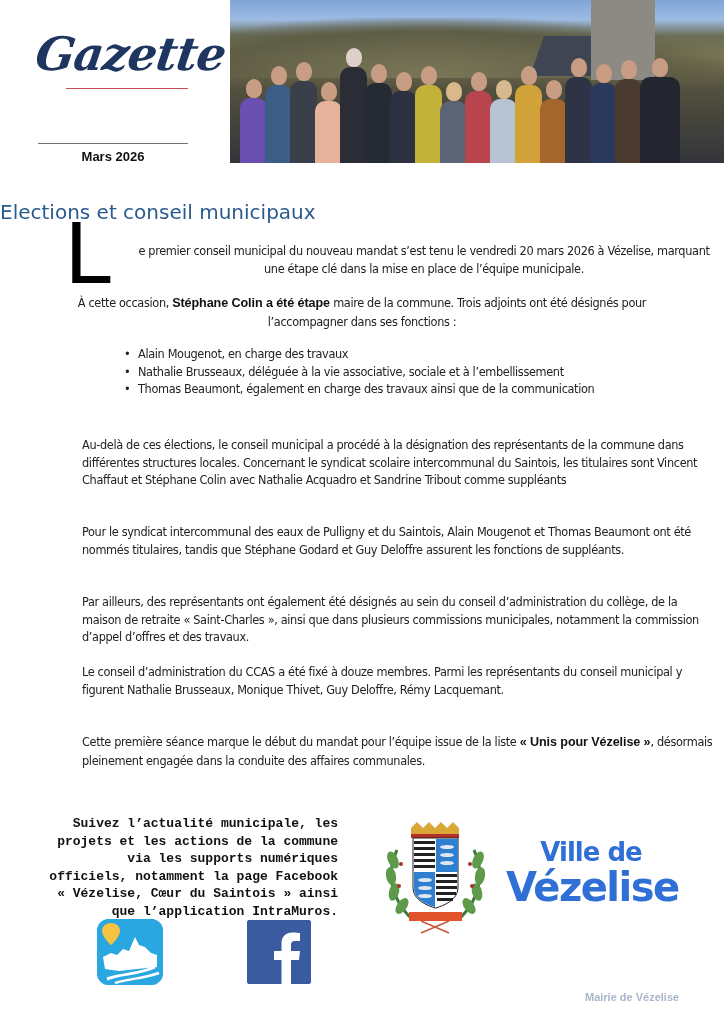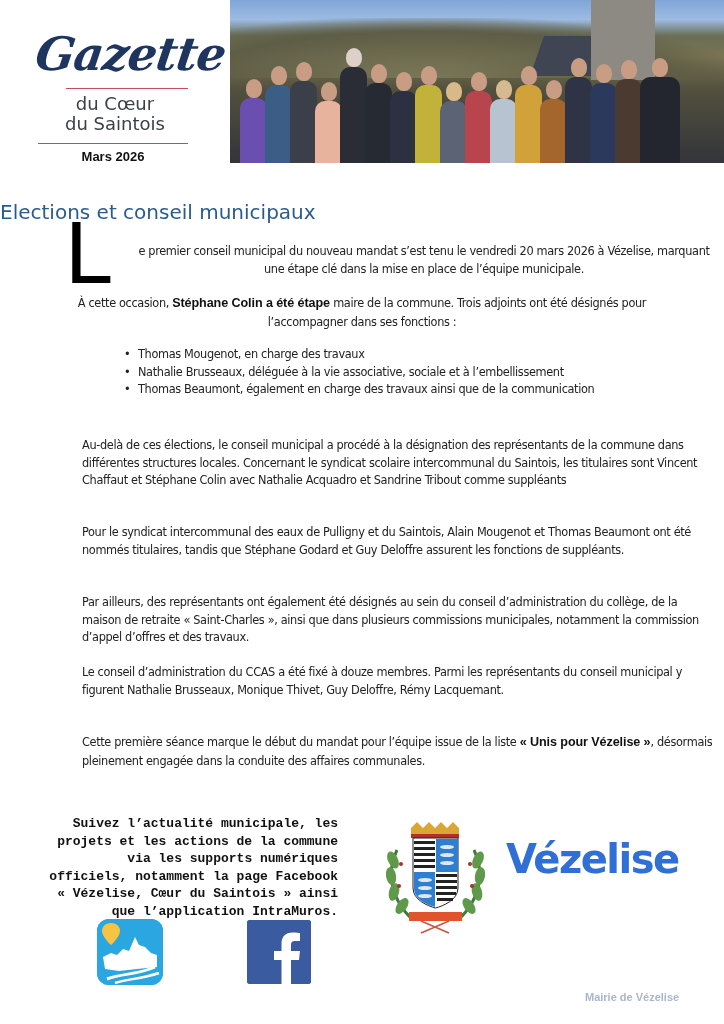--- a/index.html
+++ b/index.html
@@ -90,24 +90,20 @@
       position: absolute; left: 585px; top: 991px; font-family: "Liberation Sans", sans-serif;
       font-weight: bold; font-size: 11px; color: #a9b6cb;
     }
   </style>
 </head>
 <body>
 
 <div class="masthead">
   <div class="gazette-title">Gazette</div>
   <div class="red-rule"></div>
-  <div class="subtitle">
-    <span>du Cœur</span><br>
-    <span>du Saintois</span>
-  </div>
   <div class="grey-rule"></div>
   <div class="issue-date">Mars  2026</div>
 </div>
 
 <div class="photo" title="Group photo of the municipal council team in front of a hillside and church tower">
   <div class="hill"></div>
   <div class="roof"></div>
   <div class="tower"></div>
   <div class="people">
     <div class="person">
@@ -182,21 +178,21 @@
 </div>
 
 <h1 class="headline">Elections et conseil municipaux</h1>
 
 <div class="dropcap">L</div>
 <p class="text intro">e premier conseil municipal du nouveau mandat s’est tenu le vendredi 20 mars 2026 à Vézelise, marquant une étape clé dans la mise en place de l’équipe municipale.</p>
 
 <p class="text intro2"><span>À cette occasion, </span><b>Stéphane Colin a été étape</b><span> maire de la commune. Trois adjoints ont été désignés pour l’accompagner dans ses fonctions :</span></p>
 
 <ul class="text adjoints">
-  <li>Thomas Mougenot, en charge des travaux</li>
+  <li>Alain Mougenot, en charge des travaux</li>
   <li>Nathalie Brusseaux, déléguée à la vie associative, sociale et à l’embellissement</li>
   <li>Thomas Beaumont, également en charge des travaux ainsi que de la communication</li>
 </ul>
 
 <p class="text p p1">Au-delà de ces élections, le conseil municipal a procédé à la désignation des représentants de la commune dans différentes structures locales. Concernant le syndicat scolaire intercommunal du Saintois, les titulaires sont Vincent Chaffaut et Stéphane Colin avec Nathalie Acquadro et Sandrine Tribout comme suppléants</p>
 <p class="text p p2">Pour le syndicat intercommunal des eaux de Pulligny et du Saintois, Alain Mougenot et Thomas Beaumont ont été nommés titulaires, tandis que Stéphane Godard et Guy Deloffre assurent les fonctions de suppléants.</p>
 <p class="text p p3">Par ailleurs, des représentants ont également été désignés au sein du conseil d’administration du collège, de la maison de retraite « Saint-Charles », ainsi que dans plusieurs commissions municipales, notamment la commission d’appel d’offres et des travaux.</p>
 <p class="text p p4">Le conseil d’administration du CCAS a été fixé à douze membres. Parmi les représentants du conseil municipal y figurent Nathalie Brusseaux, Monique Thivet, Guy Deloffre, Rémy Lacquemant.</p>
 <p class="text p p5"><span>Cette première séance marque le début du mandat pour l’équipe issue de la liste </span><b>« Unis pour Vézelise »</b><span>, désormais pleinement engagée dans la conduite des affaires communales.</span></p>
 
@@ -267,16 +263,17 @@
         <ellipse cx="42" cy="68" rx="7" ry="2"></ellipse>
         <ellipse cx="42" cy="76" rx="7" ry="2"></ellipse>
     </g>
 
     <rect x="26" y="92" width="53" height="9" fill="#e0532c"></rect>
     <path d="M38 101 L66 113 M66 101 L38 113" stroke="#c9553a" stroke-width="1.5"></path>
   </svg>
 </div>
 
 <div class="ville-logo">
+  <span class="l1">Ville de</span>
   <span class="l2">Vézelise</span>
 </div>
 
 <div class="footer-credit">Mairie de Vézelise</div>
 
 </body></html>

